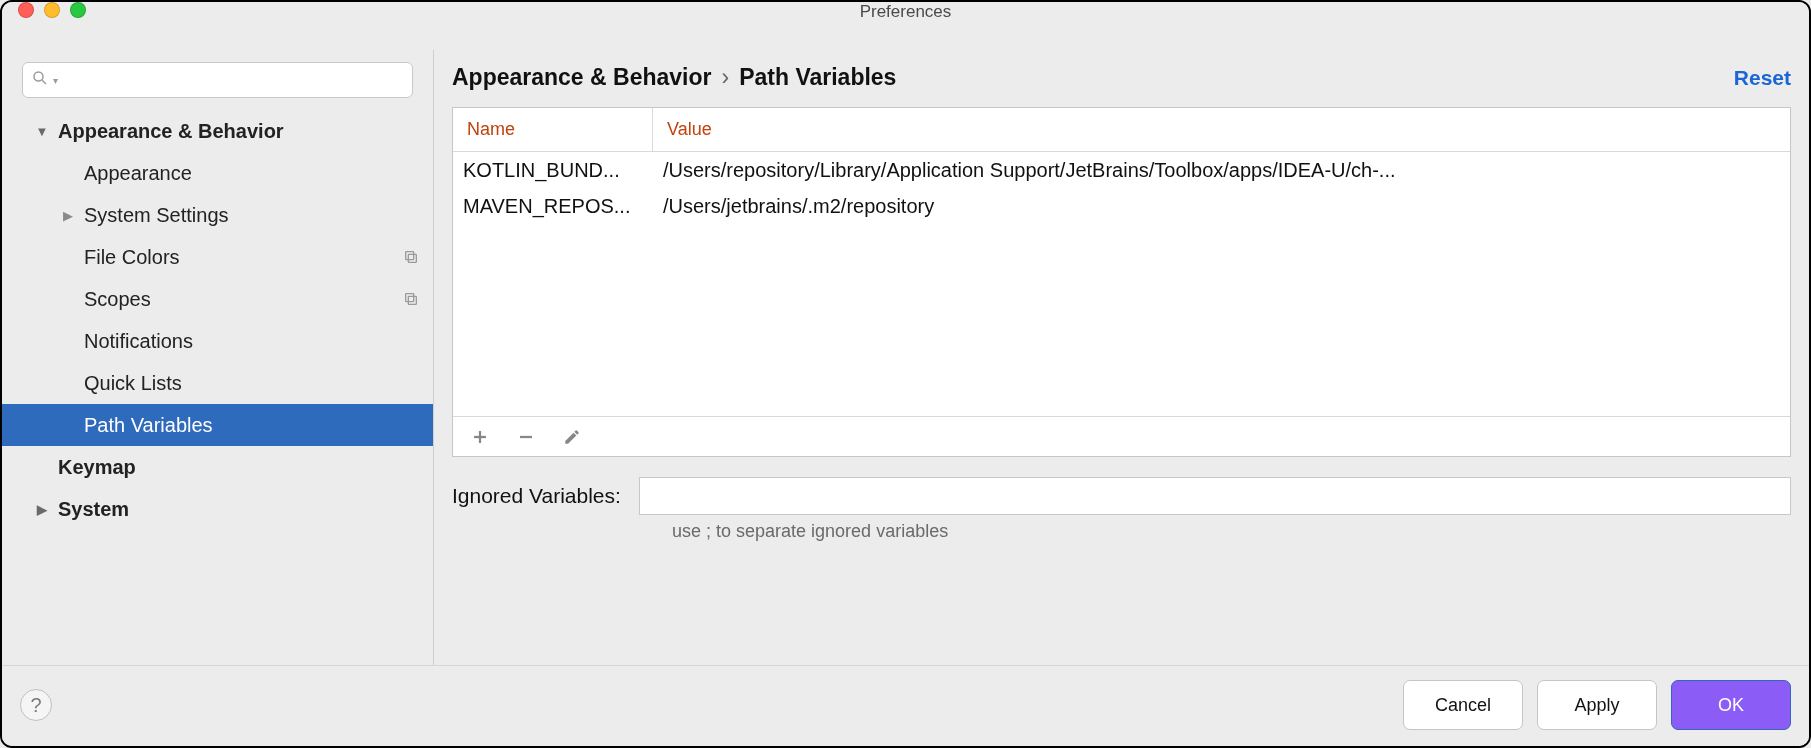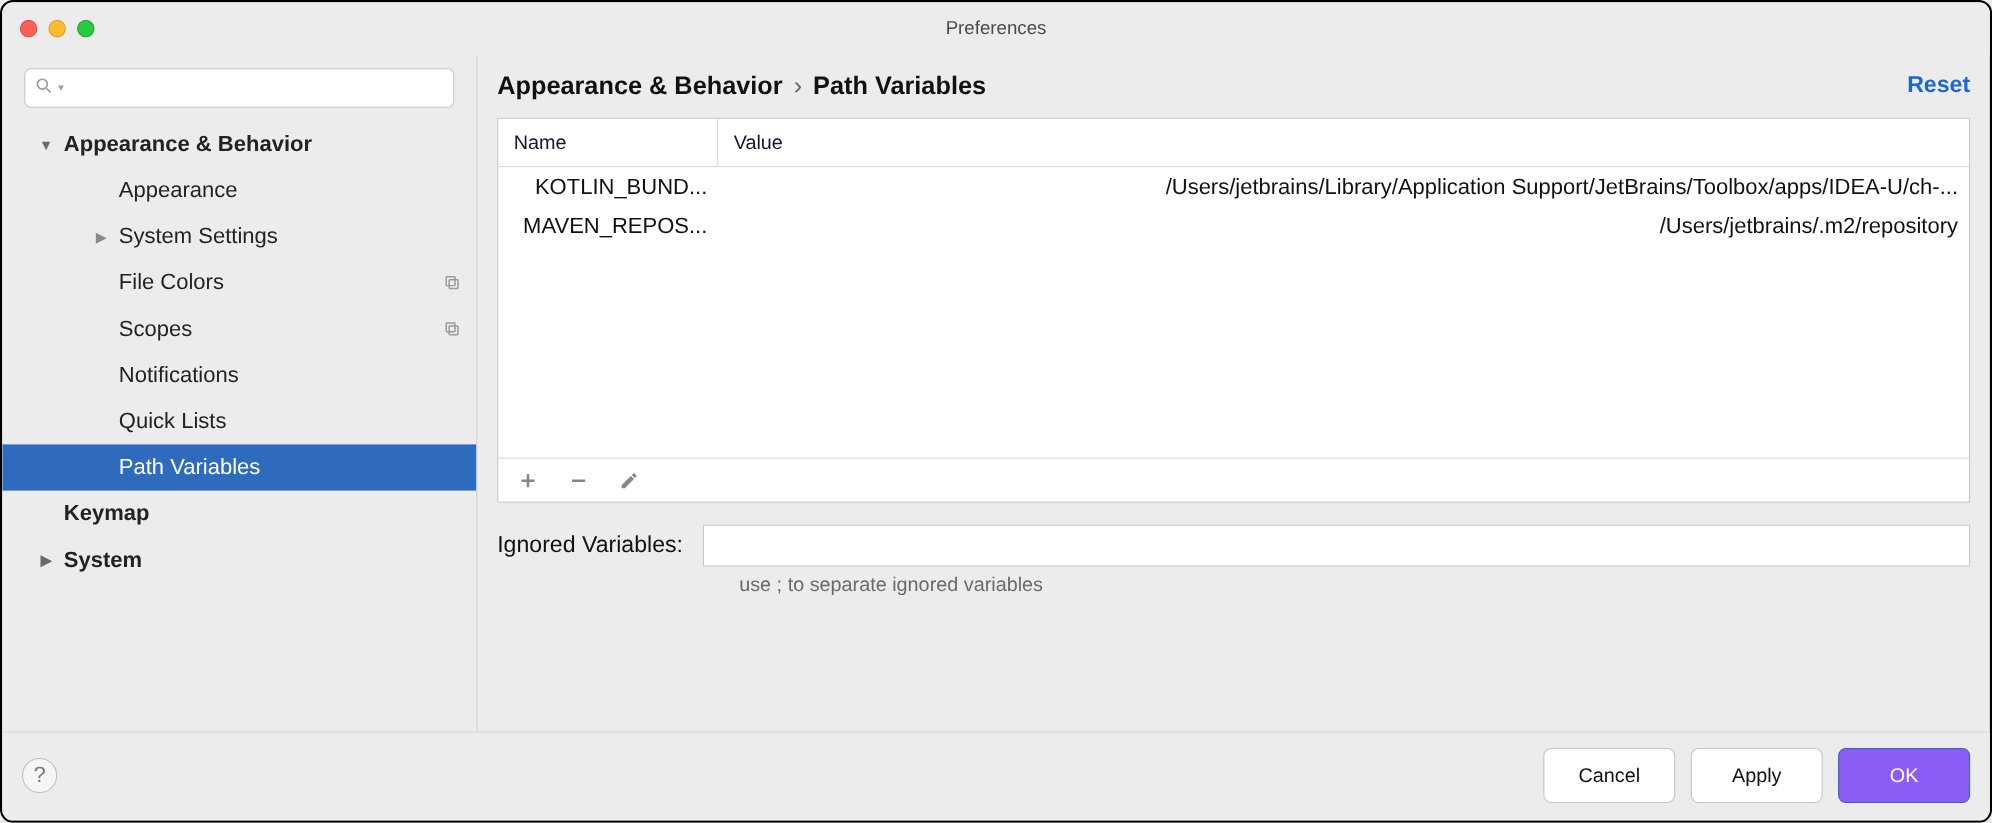--- a/index.html
+++ b/index.html
@@ -12,21 +12,21 @@
   border-radius: 12px;
   background: #ececec;
   display: flex;
   flex-direction: column;
   overflow: hidden;
 }
 
 .titlebar {
   height: 48px;
   display: flex;
-  align-items: center;
+  align-items: flex-start;
   padding: 0 16px;
   background: #ececec;
   position: relative;
 }
 .traffic { display: flex; gap: 10px; }
 .dot { width: 16px; height: 16px; border-radius: 50%; border: 1px solid rgba(0,0,0,.15); }
 .dot.red { background:#ff5f57; }
 .dot.yellow { background:#febc2e; }
 .dot.green { background:#28c840; }
 .title { position:absolute; left:50%; transform:translateX(-50%); font-size:17px; color:#4a4a4a; }
@@ -58,41 +58,41 @@
 
 .tree { font-size:20px; color:#222; overflow:auto; flex:1; }
 .tree-item {
   height:42px;
   display:flex;
   align-items:center;
   padding-left: 30px;
   padding-right: 14px;
   cursor:default;
 }
-.tree-item.child { padding-left: 80px; }
+.tree-item.child { padding-left: 56px; }
 .tree-item.bold { font-weight:600; }
 .tree-item.selected { background:#2e6bbd; color:#fff; }
 .disclosure { width:20px; display:inline-flex; justify-content:center; color:#8a8a8a; margin-right:6px; font-size:13px; }
 .tree-item.bold .disclosure { color:#6a6a6a; }
 .badge-icon { margin-left:auto; color:#9a9a9a; }
 .badge-icon svg { width:16px; height:16px; display:block; }
 
 .main { flex:1; display:flex; flex-direction:column; padding: 14px 18px 0 18px; min-width:0; }
 
 .breadcrumb-row { display:flex; align-items:center; margin-bottom:16px; }
 .breadcrumb { font-size:23px; font-weight:700; color:#111; display:flex; gap:10px; align-items:center; }
 .breadcrumb .sep { font-weight:400; color:#666; }
 .reset { margin-left:auto; font-size:21px; font-weight:600; color:#1a66d6; cursor:pointer; }
 
 .table-wrap { border:1px solid #c6c6c6; background:#fff; display:flex; flex-direction:column; height:350px; }
-.table-head { display:flex; border-bottom:1px solid #d9d9d9; font-size:18px; color:#0f172a; height:44px; align-items:center; }
+.table-head { display:flex; border-bottom:1px solid #d9d9d9; font-size:18px; color:#c2410c; height:44px; align-items:center; }
 .th { padding:0 14px; }
 .th-name { width:200px; border-right:1px solid #d9d9d9; height:100%; display:flex; align-items:center; }
 .th-value { flex:1; }
-.table-body { flex:1; overflow:hidden;text-align:right; }
+.table-body { flex:1; overflow:hidden; }
 .tr { display:flex; font-size:20px; color:#111; height:36px; align-items:center; }
 .td { padding:0 10px; white-space:nowrap; overflow:hidden; text-overflow:ellipsis; }
 .td-name { width:200px; }
 .td-value { flex:1; }
 .table-tools { height:40px; border-top:1px solid #d9d9d9; display:flex; align-items:center; gap:28px; padding:0 18px; color:#878787; }
 .tool { cursor:pointer; font-size:22px; line-height:1; display:flex; align-items:center; }
 .tool svg { width:18px; height:18px; }
 
 .ignored-row { display:flex; align-items:center; gap:18px; margin-top:20px; }
 .ignored-label { font-size:21px; color:#111; }
@@ -200,21 +200,21 @@
       </div>
 
       <div class="table-wrap">
         <div class="table-head">
           <div class="th th-name">Name</div>
           <div class="th th-value">Value</div>
         </div>
         <div class="table-body" id="table-body">
             <div class="tr">
               <div class="td td-name">KOTLIN_BUND...</div>
-              <div class="td td-value">/Users/jetbrains/Library/Application Support/JetBrains/Toolbox/apps/IDEA-U/ch-...</div>
+              <div class="td td-value">/Users/repository/Library/Application Support/JetBrains/Toolbox/apps/IDEA-U/ch-...</div>
             </div>
             <div class="tr">
               <div class="td td-name">MAVEN_REPOS...</div>
               <div class="td td-value">/Users/jetbrains/.m2/repository</div>
             </div>
           </div>
         <div class="table-tools">
           <span class="tool">
             <svg viewBox="0 0 24 24" stroke="currentColor" stroke-width="3">
                 <line x1="12" y1="4" x2="12" y2="20"></line>

